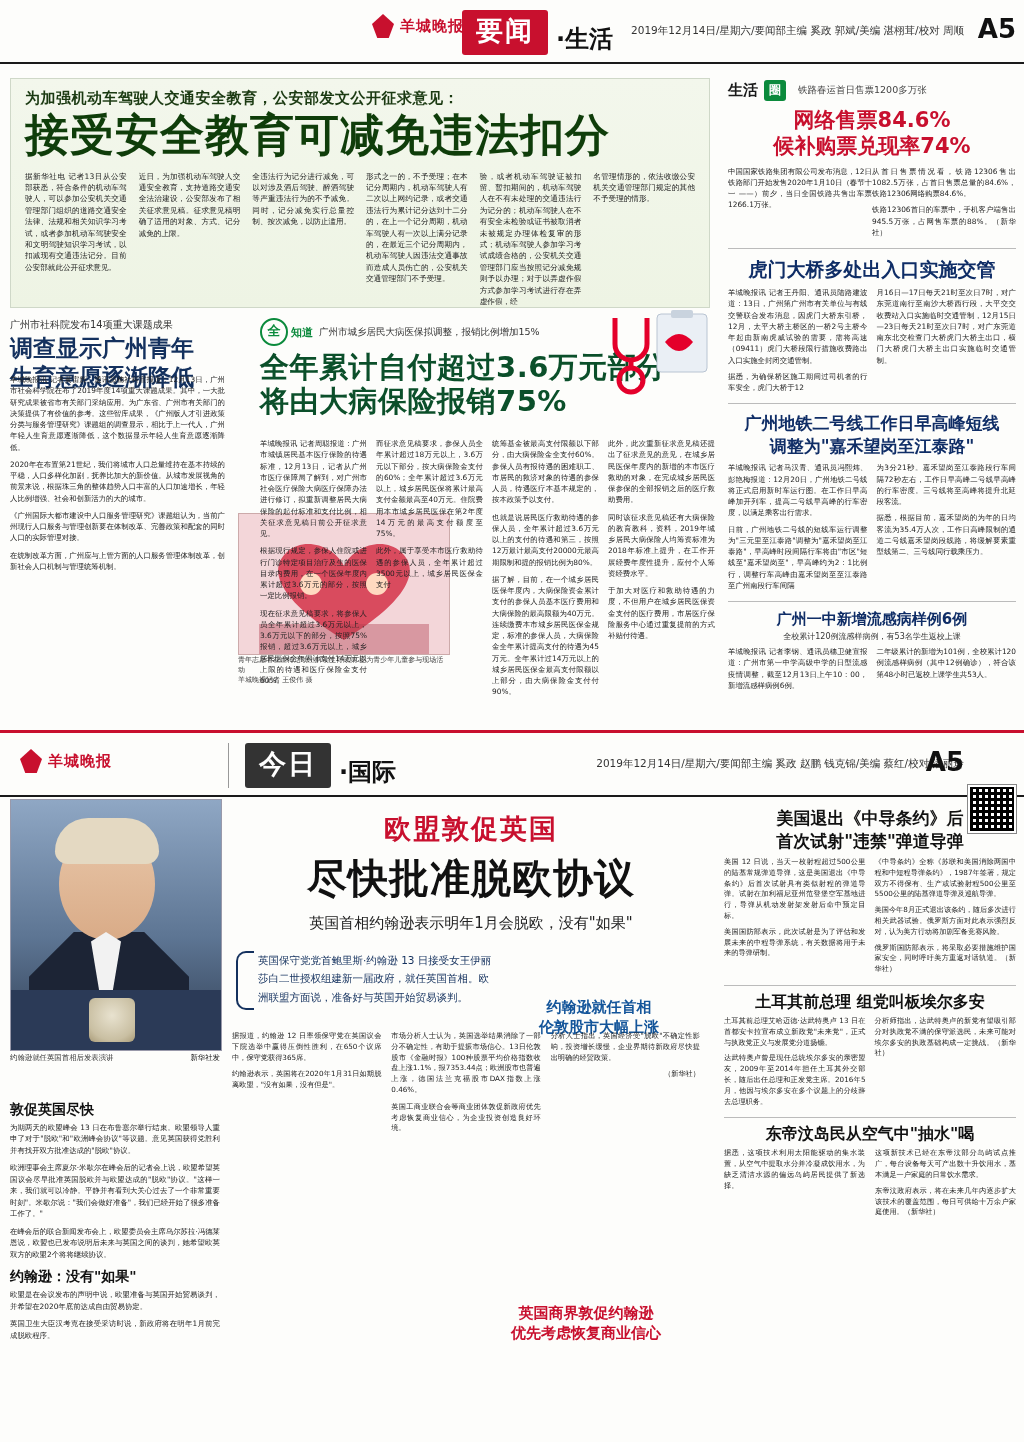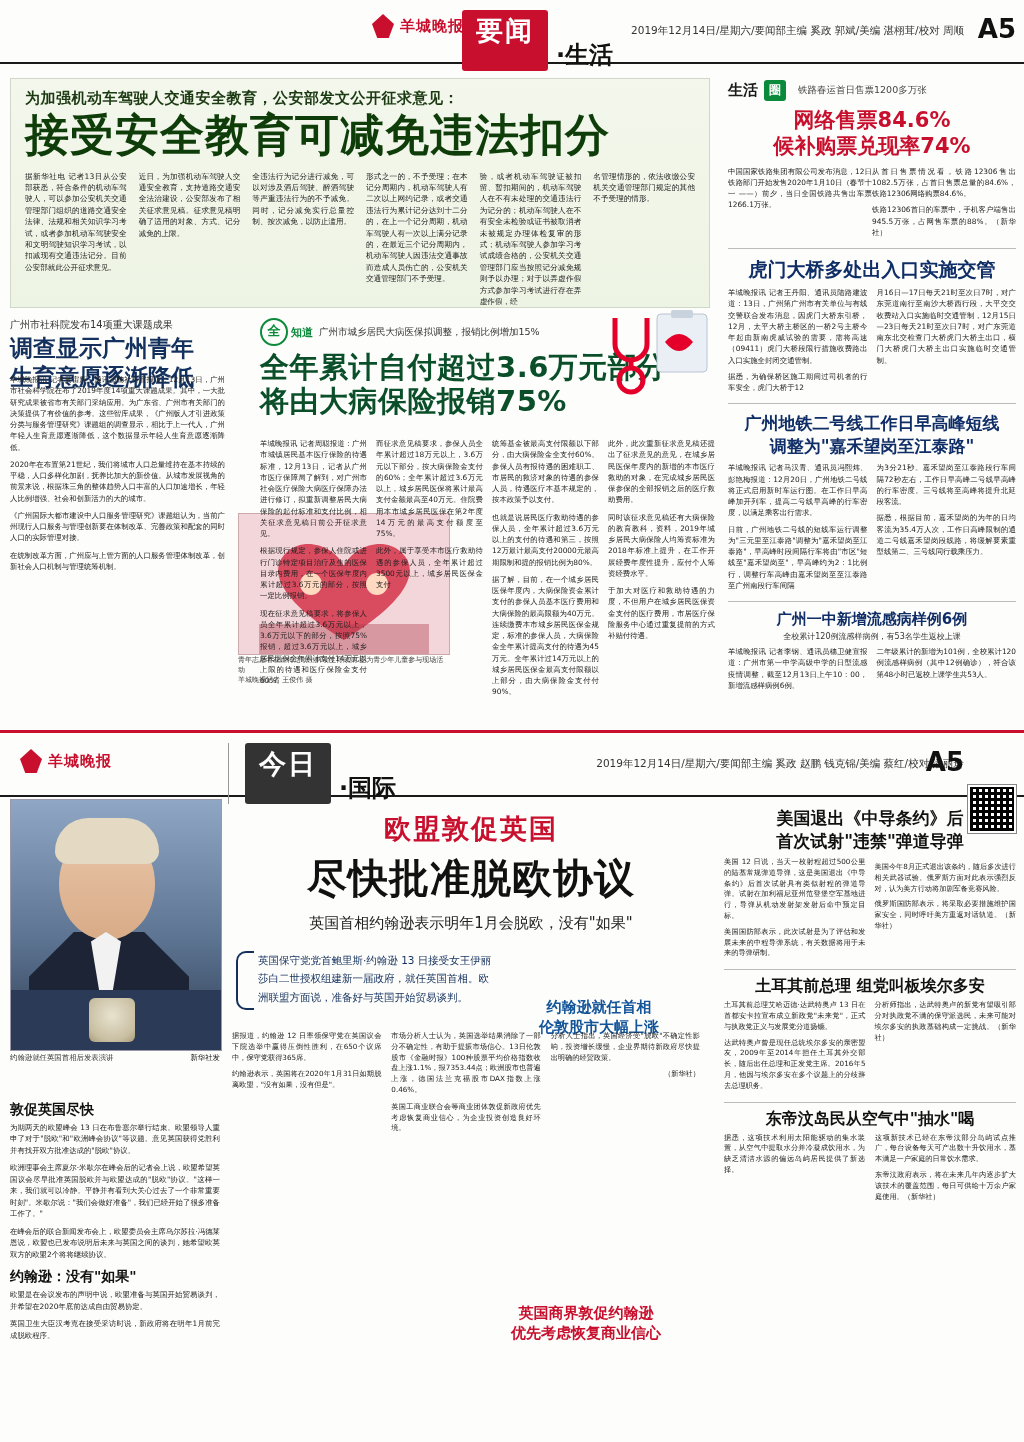--- a/index.html
+++ b/index.html
@@ -22,21 +22,21 @@
     position:absolute;left:calc(50% - 140px);top:14px;
     display:flex;align-items:center;gap:6px;color:#c8102e;font-weight:bold;
   }
   .logo .flame{
     width:22px;height:24px;background:#c8102e;
     clip-path:polygon(50% 0,100% 42%,76% 100%,24% 100%,0 42%);
   }
   .logo .logotext{font-size:15px;line-height:13px;letter-spacing:1px;}
   .redbox{
     background:#c8102e;color:#fff;font-size:27px;font-weight:bold;
-    padding:3px 14px 22px;border-radius:3px;letter-spacing:2px;
+    padding:3px 14px 6px;border-radius:3px;letter-spacing:2px;
   }
   .sect-suffix{font-size:24px;font-weight:bold;color:#111;margin-left:8px;}
   .dateline{
     position:absolute;right:60px;top:24px;font-size:10.5px;color:#333;white-space:nowrap;
   }
   .pagenum{position:absolute;right:8px;top:14px;font-size:26px;font-weight:bold;text-align:right;}
 
   
   #sheet1{top:0;height:726px;}
 
@@ -388,20 +388,21 @@
 
     <div style="position:absolute;right:8px;top:68px;width:292px;">
       <div class="sub-head" style="white-space:pre-line;font-size:17px;">美国退出《中导条约》后
 首次试射"违禁"弹道导弹</div>
       <div style="display:flex;gap:9px;margin-top:4px;">
         <div style="flex:1">
           <div class="tiny">美国 12 日说，当天一枚射程超过500公里的陆基常规弹道导弹，这是美国退出《中导条约》后首次试射具有类似射程的弹道导弹。试射在加利福尼亚州范登堡空军基地进行，导弹从机动发射架发射后命中预定目标。</div>
           <div class="tiny" style="margin-top:5px">美国国防部表示，此次试射是为了评估和发展未来的中程导弹系统，有关数据将用于未来的导弹研制。</div>
         </div>
         <div style="flex:1">
+          <div class="tiny">《中导条约》全称《苏联和美国消除两国中程和中短程导弹条约》，1987年签署，规定双方不得保有、生产或试验射程500公里至5500公里的陆基弹道导弹及巡航导弹。</div>
           <div class="tiny" style="margin-top:5px">美国今年8月正式退出该条约，随后多次进行相关武器试验。俄罗斯方面对此表示强烈反对，认为美方行动将加剧军备竞赛风险。</div>
           <div class="tiny" style="margin-top:5px">俄罗斯国防部表示，将采取必要措施维护国家安全，同时呼吁美方重返对话轨道。（新华社）</div>
         </div>
       </div>
 
       <div class="hr-thin"></div>
       <div class="sub-head" style="font-size:16px;">土耳其前总理 组党叫板埃尔多安</div>
       <div style="display:flex;gap:9px;">
         <div style="flex:1">
           <div class="tiny">土耳其前总理艾哈迈德·达武特奥卢 13 日在首都安卡拉宣布成立新政党"未来党"，正式与执政党正义与发展党分道扬镳。</div>

